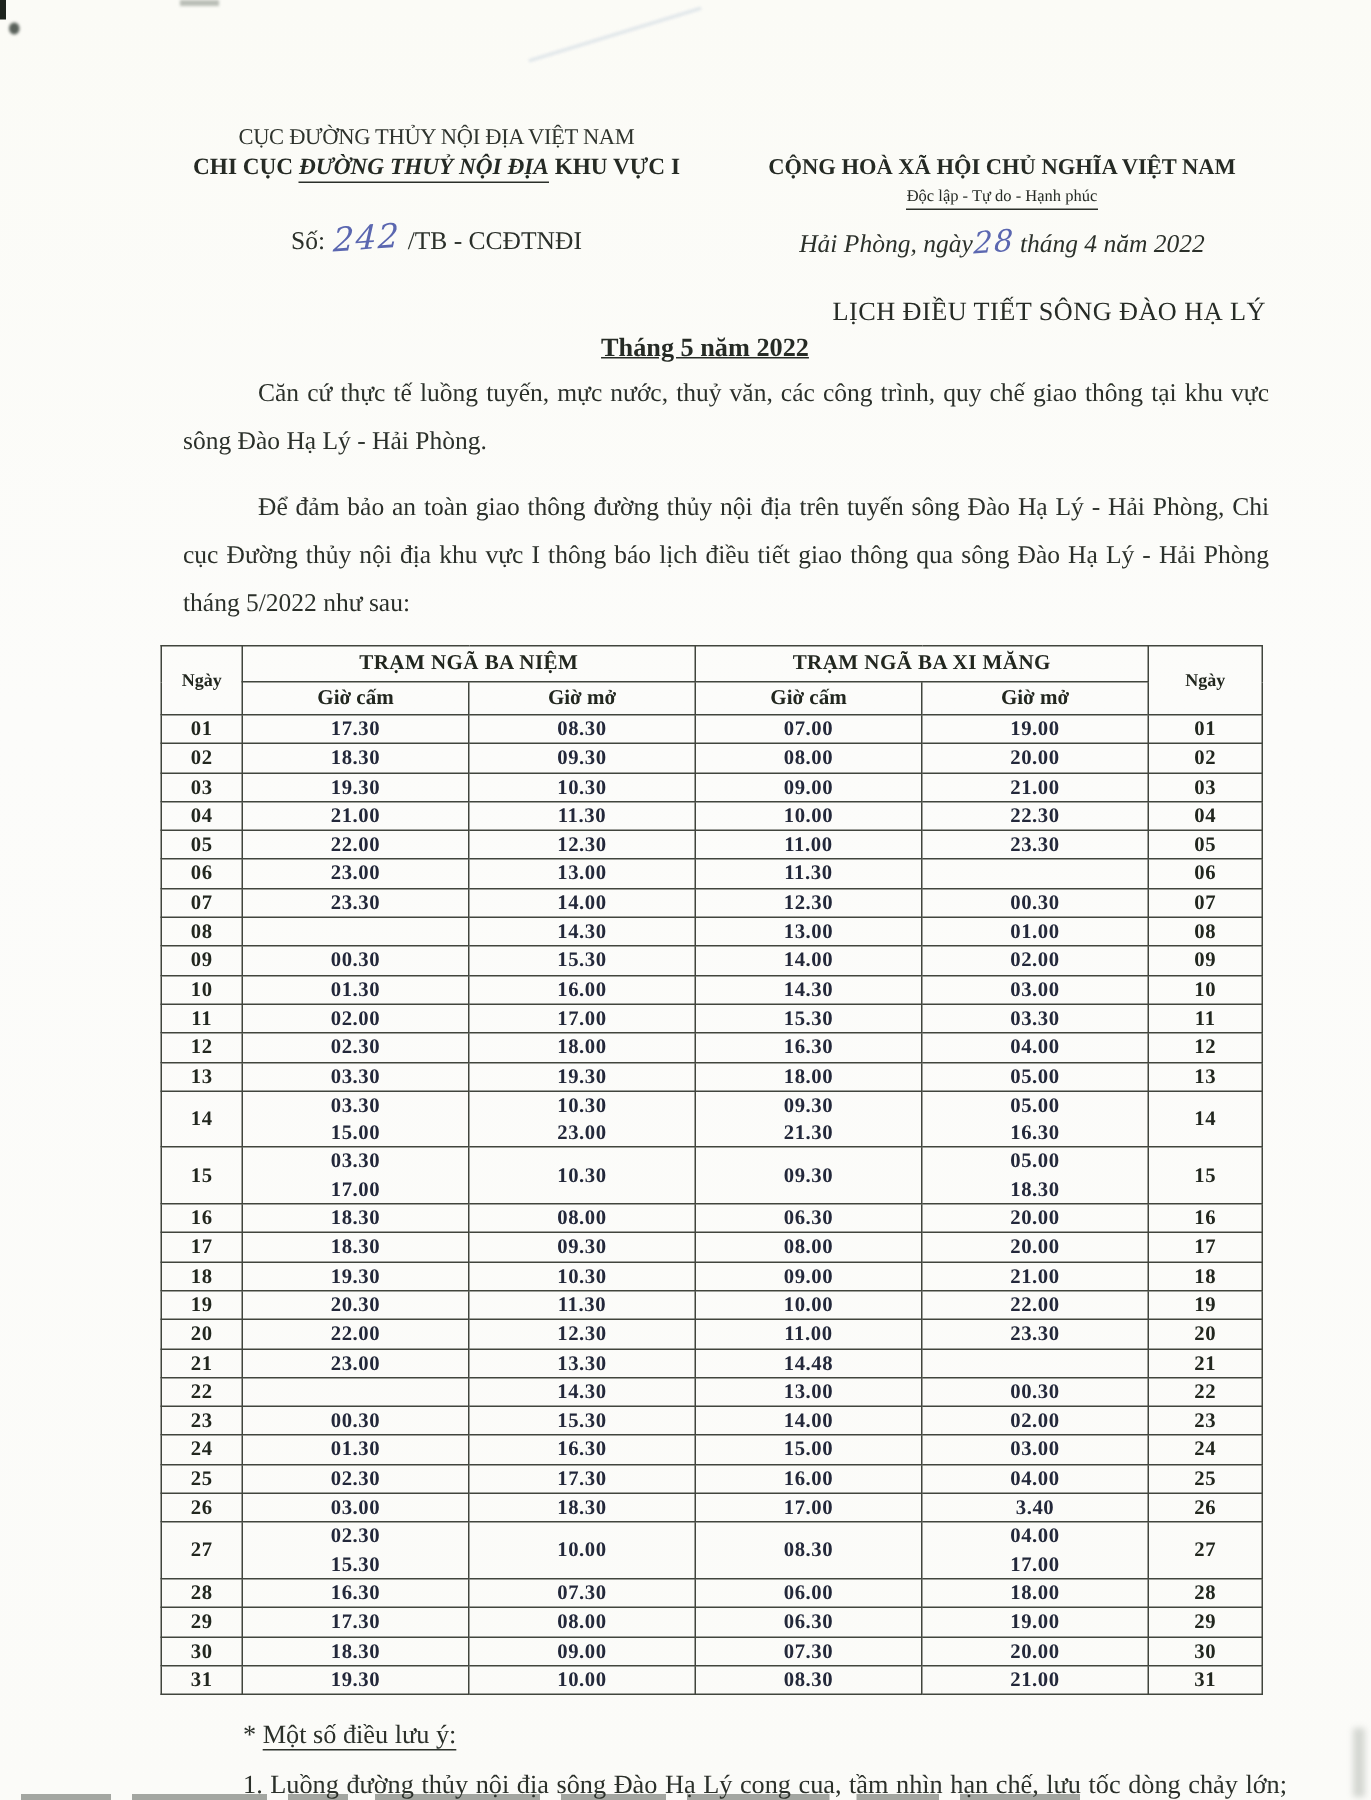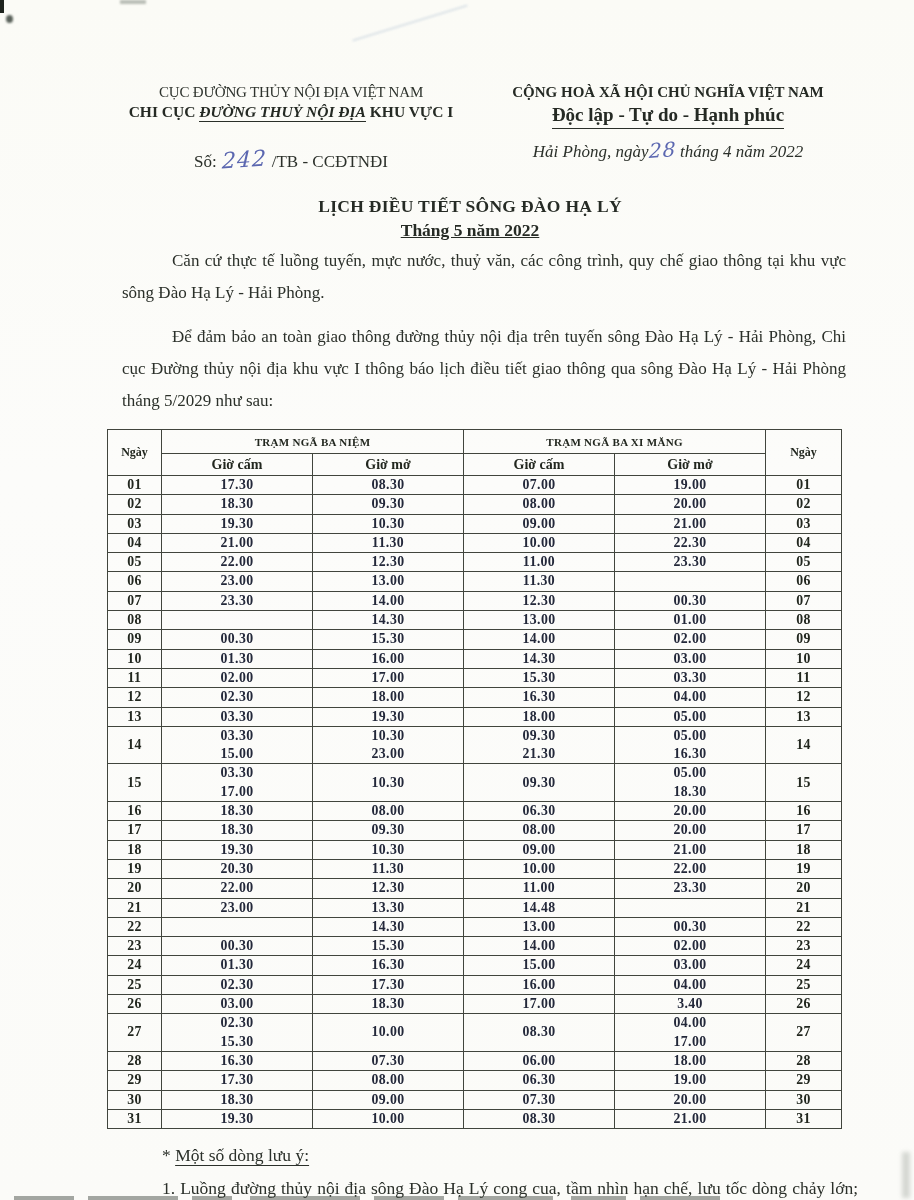--- a/index.html
+++ b/index.html
@@ -26,44 +26,44 @@
   .content{position:absolute;left:110px;top:84px;width:748px;}
 
   
   .hdr{display:flex;align-items:flex-start;}
   .hdr-left{width:362px;text-align:center;}
   .hdr-right{width:380px;margin-left:auto;text-align:center;}
   .org1{font-size:15px;letter-spacing:-0.2px;color:#2e332d;}
   .org2{font-size:15.5px;font-weight:bold;margin-top:2px;color:#252a24;white-space:nowrap;}
   .org2 .u{border-bottom:1.6px solid #2a2f29;padding-bottom:1px;font-style:italic;}
   .ref-line{margin-top:26px;font-size:17px;color:#2b302a;}
-  .nat1{font-size:15px;font-weight:bold;color:#252a24;white-space:nowrap;}
-  .nat2{display:inline-block;font-size:19px;font-weight:bold;margin-top:3px;color:#252a24;
+  .nat1{font-size:15px;font-weight:bold;color:#252a24;white-space:nowrap;margin-top:20px;}
+  .nat2{display:inline-block;font-size:11px;font-weight:normal;margin-top:3px;color:#252a24;
         border-bottom:1.8px solid #2a2f29;padding-bottom:2px;}
   .date-line{margin-top:9px;font-size:17px;font-style:italic;color:#2b302a;}
   .hand{display:inline-block;font-family:"DejaVu Serif",serif;font-style:italic;
         color:#5b67b0;transform:rotate(-4deg) skewX(-6deg);letter-spacing:1px;}
   .hand-242{font-size:22px;margin:0 5px;}
   .hand-28{font-size:20px;margin:0 3px 0 1px;}
 
   
   .doc-title{margin-top:24px;text-align:center;transform:translateX(-14px);}
-  .doc-title .t1{font-size:17.5px;font-weight:bold;letter-spacing:0.3px;color:#262b25;}
+  .doc-title .t1{font-size:17.5px;font-weight:normal;letter-spacing:0.3px;color:#262b25;text-align:right;}
   .doc-title .t2{font-size:17.5px;font-weight:bold;margin-top:3px;color:#262b25;text-decoration:underline;}
 
   
   .para{font-size:17px;line-height:32px;text-align:justify;text-indent:50px;color:#2b302a;margin:12px;}
   .para.first{margin-top:4px;}
 
   
   .sched{border-collapse:collapse;table-layout:fixed;width:734px;margin-left:-3px;margin-top:7px;
          color:#23283a;}
   .sched col.c-day1{width:54px;} .sched col.c-t{width:151px;} .sched col.c-day2{width:76px;}
   .sched th,.sched td{border:1.6px solid #41453d;padding:0;text-align:center;}
-  .sched thead th{font-size:11px;font-weight:bold;color:#22271f;}
+  .sched thead th{font-size:14px;font-weight:bold;color:#22271f;}
   .sched .h-station{height:23px;letter-spacing:0.3px;}
   .sched .h-sub{height:21px;font-size:14px;}
   .sched .h-day{font-size:12px;}
   .sched tbody td{font-size:13.8px;font-weight:bold;letter-spacing:0.4px;vertical-align:middle;}
   .sched tbody td div{height:18.3px;line-height:18.3px;}
   .sched tbody td.day-cell{color:#22271f;}
 
   
   .notes{margin-top:16px;}
   .notes-head{font-size:17.5px;margin-left:52px;color:#2b302a;}
@@ -100,21 +100,21 @@
         <div class="date-line"><span>Hải Phòng, ngày</span><span class="hand hand-28">28</span><span>tháng 4 năm 2022</span></div>
       </div>
     </div>
 
     <div class="doc-title">
       <div class="t1">LỊCH ĐIỀU TIẾT SÔNG ĐÀO HẠ LÝ</div>
       <div class="t2">Tháng 5 năm 2022</div>
     </div>
 
     <p class="para first">Căn cứ thực tế luồng tuyến, mực nước, thuỷ văn, các công trình, quy chế giao thông tại khu vực sông Đào Hạ Lý - Hải Phòng.</p>
-    <p class="para">Để đảm bảo an toàn giao thông đường thủy nội địa trên tuyến sông Đào Hạ Lý - Hải Phòng, Chi cục Đường thủy nội địa khu vực I thông báo lịch điều tiết giao thông qua sông Đào Hạ Lý - Hải Phòng tháng 5/2029 như sau:</p>
+    <p class="para">Để đảm bảo an toàn giao thông đường thủy nội địa trên tuyến sông Đào Hạ Lý - Hải Phòng, Chi cục Đường thủy nội địa khu vực I thông báo lịch điều tiết giao thông qua sông Đào Hạ Lý - Hải Phòng tháng 5/2022 như sau:</p>
 
     <table class="sched">
       <colgroup>
         <col class="c-day1">
           <col class="c-t">
           <col class="c-t">
           <col class="c-t">
           <col class="c-t">
           <col class="c-day2">
       </colgroup>
@@ -758,18 +758,18 @@
               <div>21.00</div>
             </td>
             <td class="day-cell">
               <div>31</div>
             </td>
           </tr>
         </tbody>
     </table>
 
     <div class="notes">
-      <div class="notes-head"><span>*</span> <span class="u">Một số dòng lưu ý:</span></div>
+      <div class="notes-head"><span>*</span> <span class="u">Một số điều lưu ý:</span></div>
       <p class="notes-item">1. Luồng đường thủy nội địa sông Đào Hạ Lý cong cua, tầm nhìn hạn chế, lưu tốc dòng chảy lớn; kích thước khoang thông thuyền các cầu An Đồng, cầu An Dương, cụm cầu Đường sắt (cầu Quay) - cầu Tam Bạc, cầu Thượng Lý hạn chế. Thuyền trưởng, người lái phương tiện trước khi điều khiển phương tiện hành trình qua sông Đào Hạ Lý phải hạ cột</p>
     </div>
 
   </div>
 </div>
 
 </body></html>

